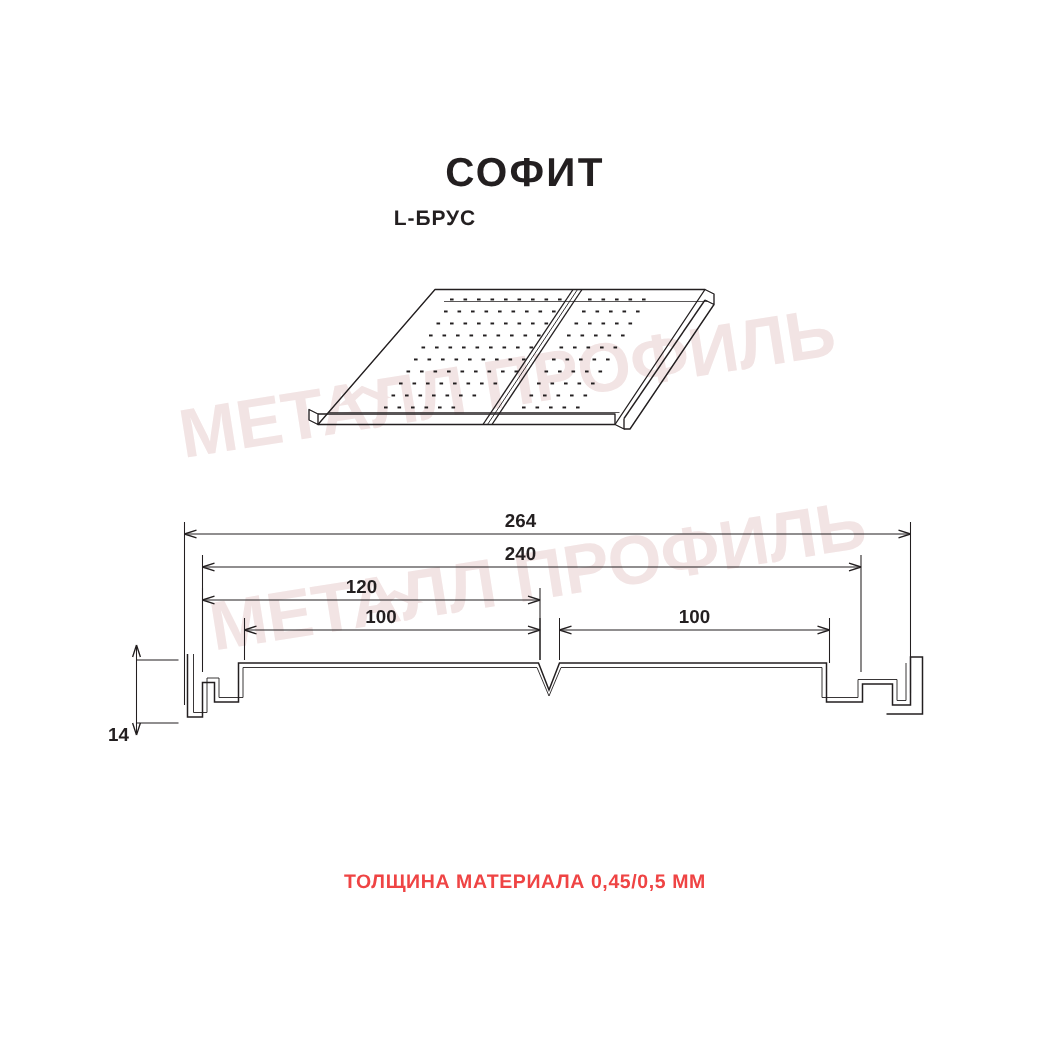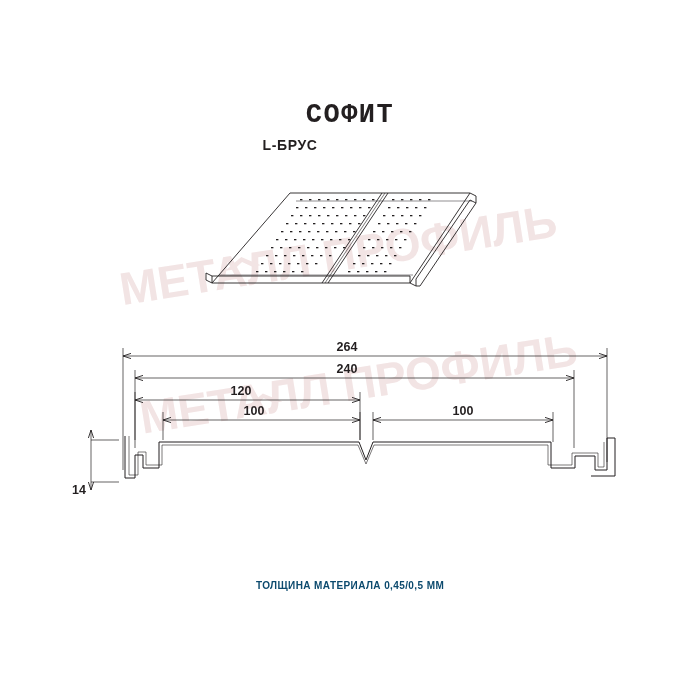--- a/index.html
+++ b/index.html
@@ -23,43 +23,42 @@
   .title {
     position: absolute;
     top: 100px;
     left: 0;
     width: 700px;
     text-align: center;
     font-size: 27px;
     font-weight: bold;
     letter-spacing: 1.5px;
     color: #231f20;
-    font-family: Liberation Mono, monospace;
   }
   .subtitle {
     position: absolute;
     top: 137px;
     left: 0;
     width: 580px;
     text-align: center;
     font-size: 14px;
     font-weight: bold;
     letter-spacing: 0.6px;
     color: #231f20;
   }
   .footnote {
     position: absolute;
     top: 580px;
     left: 0;
     width: 700px;
     text-align: center;
-    font-size: 10px;
+    font-size: 13px;
     font-weight: bold;
     letter-spacing: 0.4px;
-    color: #0c4a6e;
+    color: #ef4444;
   }
   
   .iso-wrap {
     position: absolute;
     left: 170px;
     top: 185px;
     width: 360px;
     height: 130px;
   }
   .profile-wrap {

